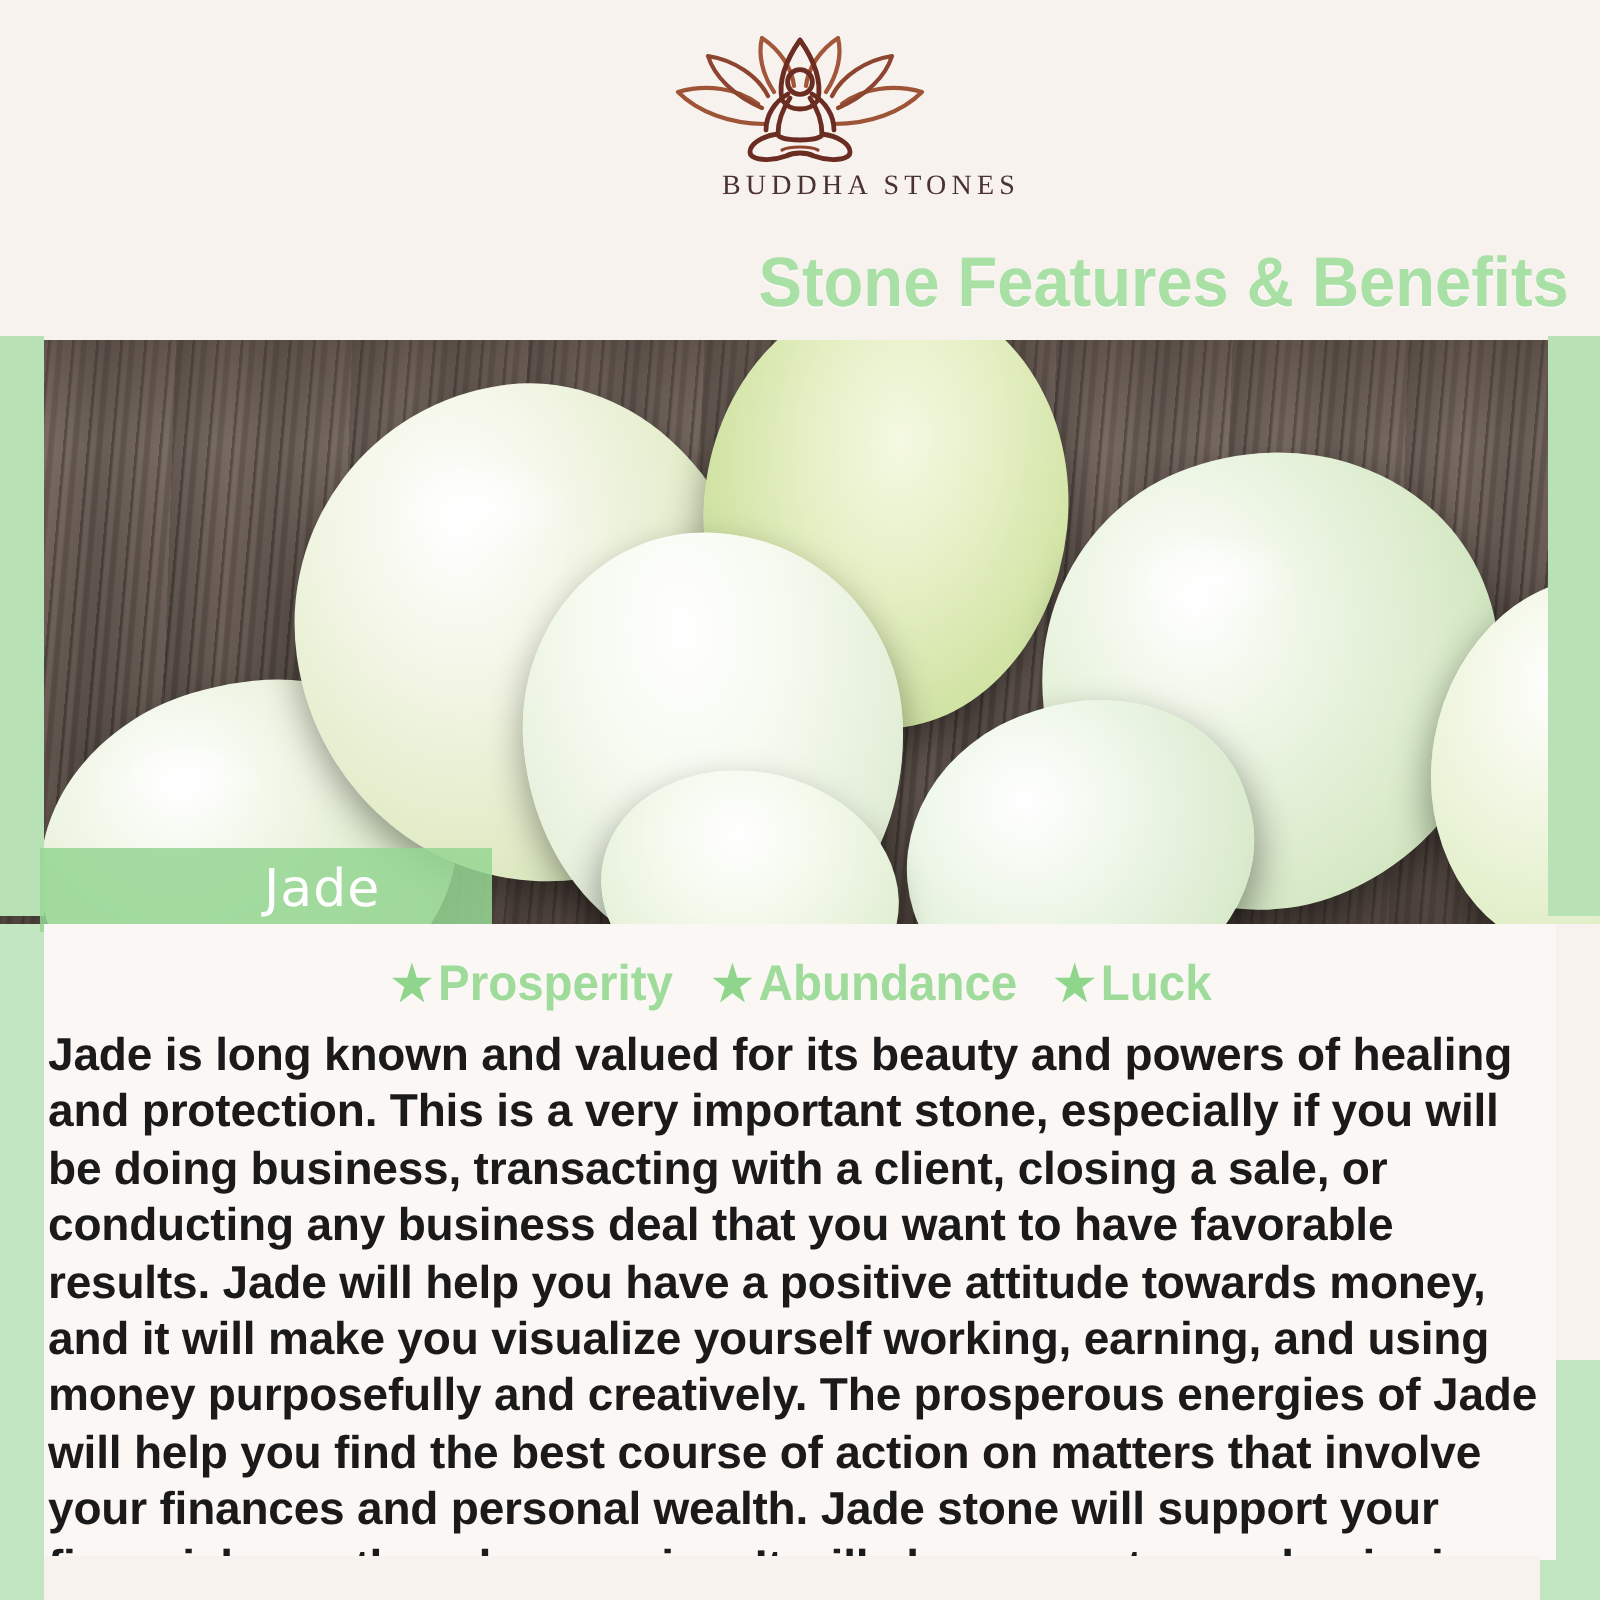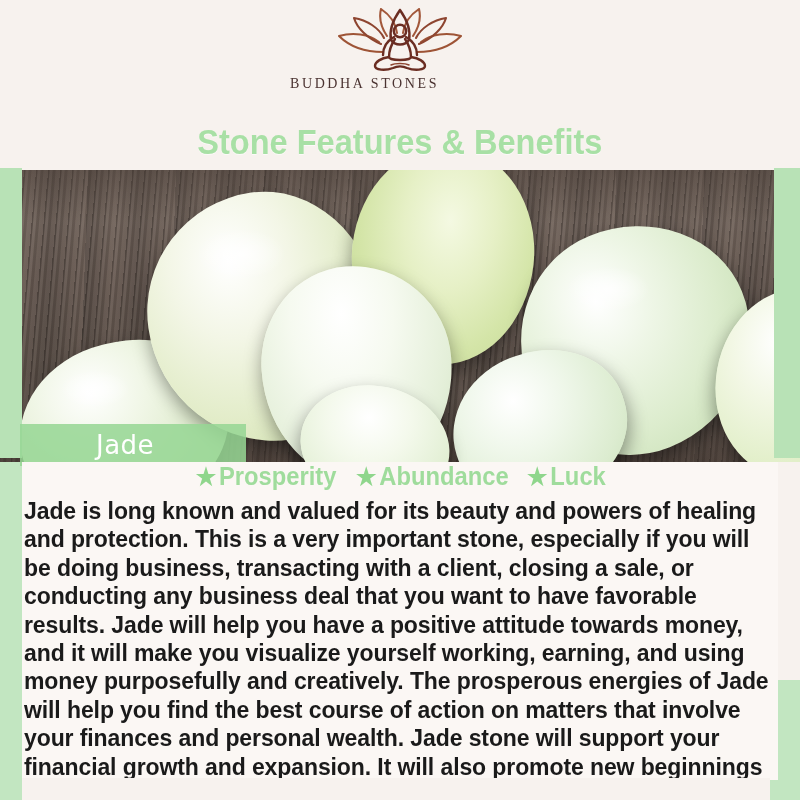--- a/index.html
+++ b/index.html
@@ -101,44 +101,44 @@
     position: absolute;
     top: 0;
     left: 0;
     width: 800px;
     height: 172px;
   }
   .logo-wrap {
     position: absolute;
     left: 50%;
     transform: translateX(-50%);
-    top: 8px;
+    top: 18px;
     width: 220px;
-    text-align: left;
+    text-align: right;
   }
   .logo-mark {
     width: 150px;
     height: 64px;
     margin: 0 auto;
     display: block;
   }
   .logo-word {
     margin-top: 4px;
     font-family: "Liberation Serif", serif;
     font-size: 14px;
     letter-spacing: 2.6px;
     color: #4a3230;
     white-space: nowrap;
   }
   .title-band {
     position: absolute;
     top: 122px;
     left: 0;
     width: 800px;
-    text-align: center;
+    text-align: right;
   }
   .title-text {
     display: inline-block;
     font-size: 35px;
     font-weight: bold;
     color: #a8e0a5;
     letter-spacing: 0px;
     transform: scaleX(0.93);
     text-shadow: 0 1px 0 rgba(255,255,255,0.6);
     font-family: "Liberation Sans", sans-serif;
@@ -257,21 +257,21 @@
   .jade-banner {
     position: absolute;
     left: 20px;
     top: 424px;
     width: 226px;
     height: 42px;
     background: rgba(150, 214, 148, 0.86);
     z-index: 4;
     display: flex;
     align-items: center;
-    padding-left: 76px;
+    padding-left: 112px;
     box-sizing: border-box;
   }
   .jade-text {
     color: #ffffff;
     font-size: 26px;
     font-weight: 500;
     letter-spacing: 0.5px;
     font-family: "DejaVu Sans", sans-serif;
   }
 
@@ -281,21 +281,21 @@
     left: 22px;
     top: 462px;
     width: 756px;
     height: 318px;
     background: #fbf7f4;
     z-index: 4;
     box-sizing: border-box;
   }
   .benefits {
     text-align: center;
-    padding-top: 0;
+    padding-top: 16px;
     white-space: nowrap;
   }
   .benefit {
     display: inline-block;
     font-size: 25px;
     font-weight: bold;
     color: #9fdc9c;
     transform: scaleX(0.95);
     margin: 0 4px;
   }

